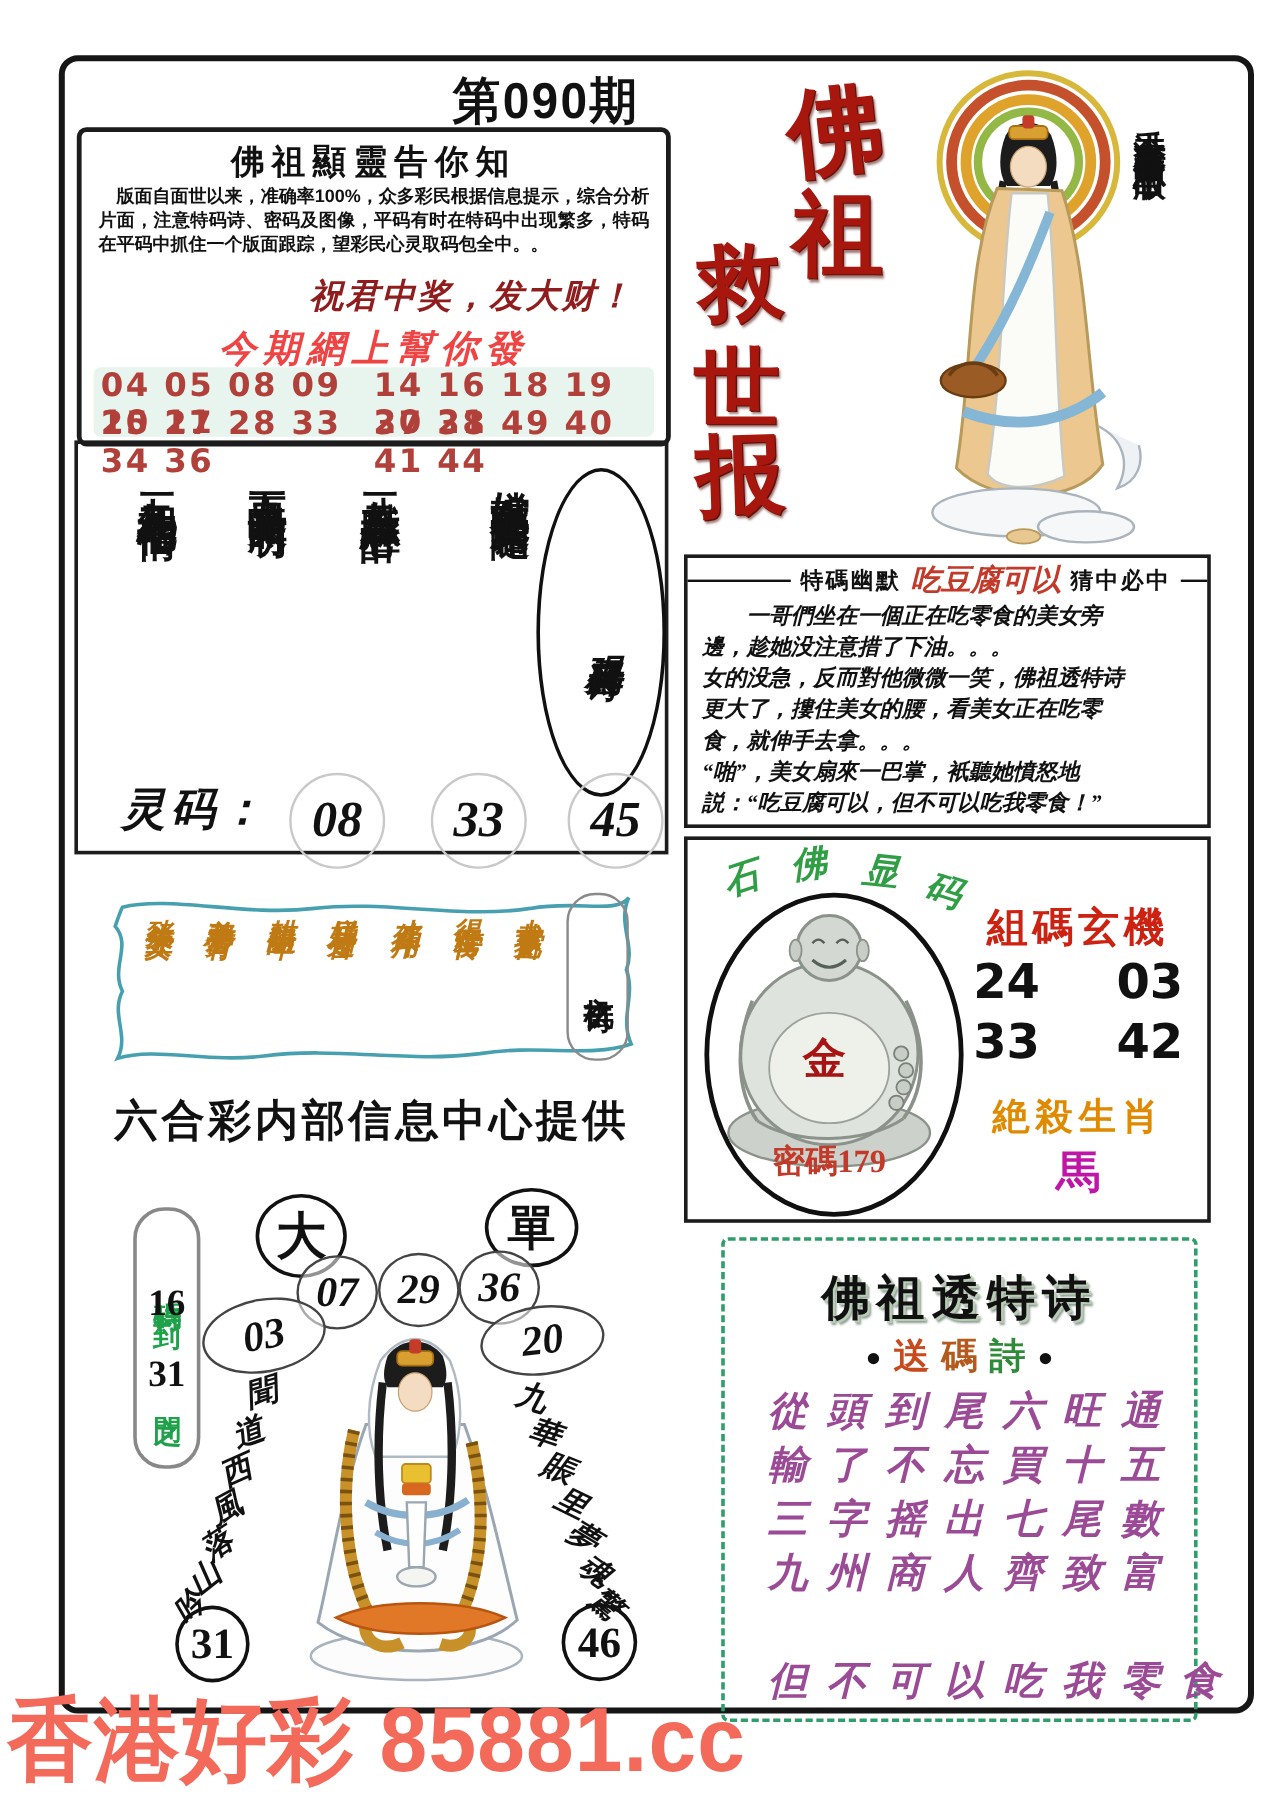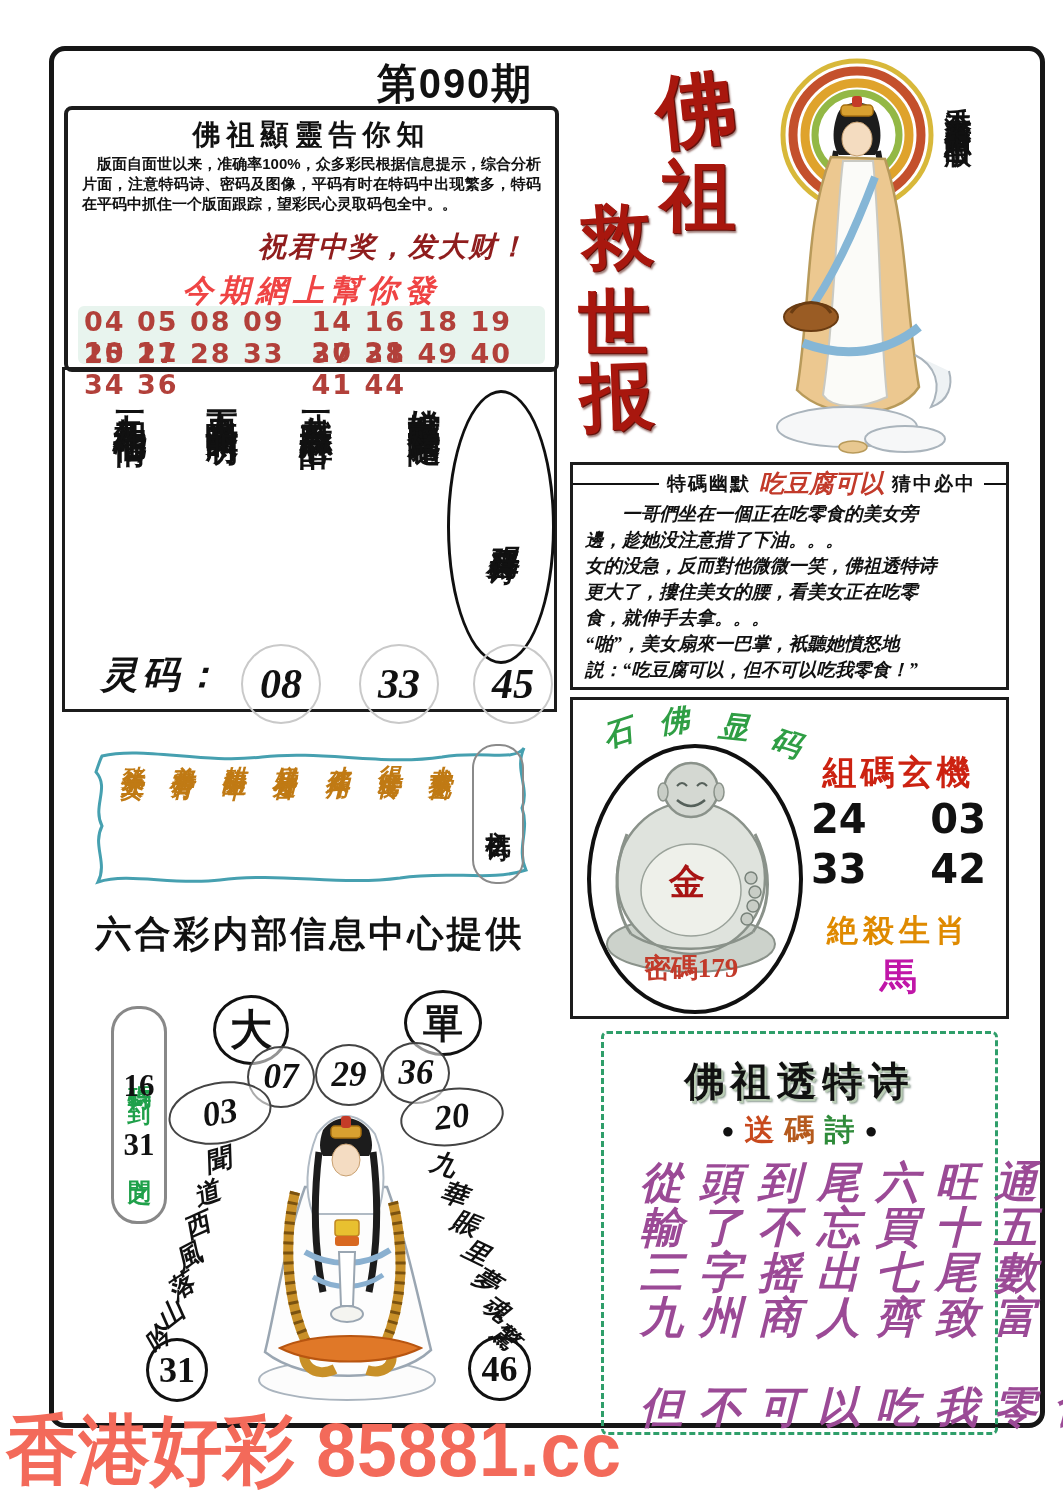--- a/index.html
+++ b/index.html
@@ -115,21 +115,21 @@
   .zodiac{left:228px;top:252px;width:195px;text-align:center;font-size:37px;font-weight:bold;color:#c016a8;}
 
   
   .toute{left:601px;top:1031px;width:391px;height:398px;border:3px dashed #2f9e6a;border-radius:6px;}
   .toute-title{left:0;top:20px;width:100%;text-align:center;font-size:40px;font-weight:bold;letter-spacing:6px;
                text-shadow:2px 2px 0 #b9ccb4,3px 3px 2px #8a9a90;}
   .toute-sub{left:0;top:76px;width:100%;display:flex;justify-content:center;align-items:center;gap:10px;
              font-size:30px;font-weight:bold;}
   .toute-sub .dot{font-size:22px;color:#111;}
   .sc0{color:#c8491d;} .sc1{color:#b55a1d;} .sc2{color:#2f8b3a;}
-  .toute-row{left:22px;width:347px;text-align:center;font-size:43px;font-weight:bold;font-style:italic;
+  .toute-row{left:22px;width:347px;text-align:center;font-size:33px;font-weight:bold;font-style:italic;
              color:#9b4a96;letter-spacing:16px;padding-left:14px;box-sizing:border-box;white-space:nowrap;}
   .tr0{top:120px;} .tr1{top:165px;} .tr2{top:210px;} .tr3{top:255px;} .tr4{top:300px;} .tr5{top:345px;}
 
   
   .banner{left:6px;top:1400px;font-family:"Liberation Sans",sans-serif;font-weight:bold;
           font-size:76px;color:#f36a5a;letter-spacing:1px;white-space:nowrap;z-index:5;transform:scaleX(.94);transform-origin:left;}
 </style>
 </head>
 <body>
 

